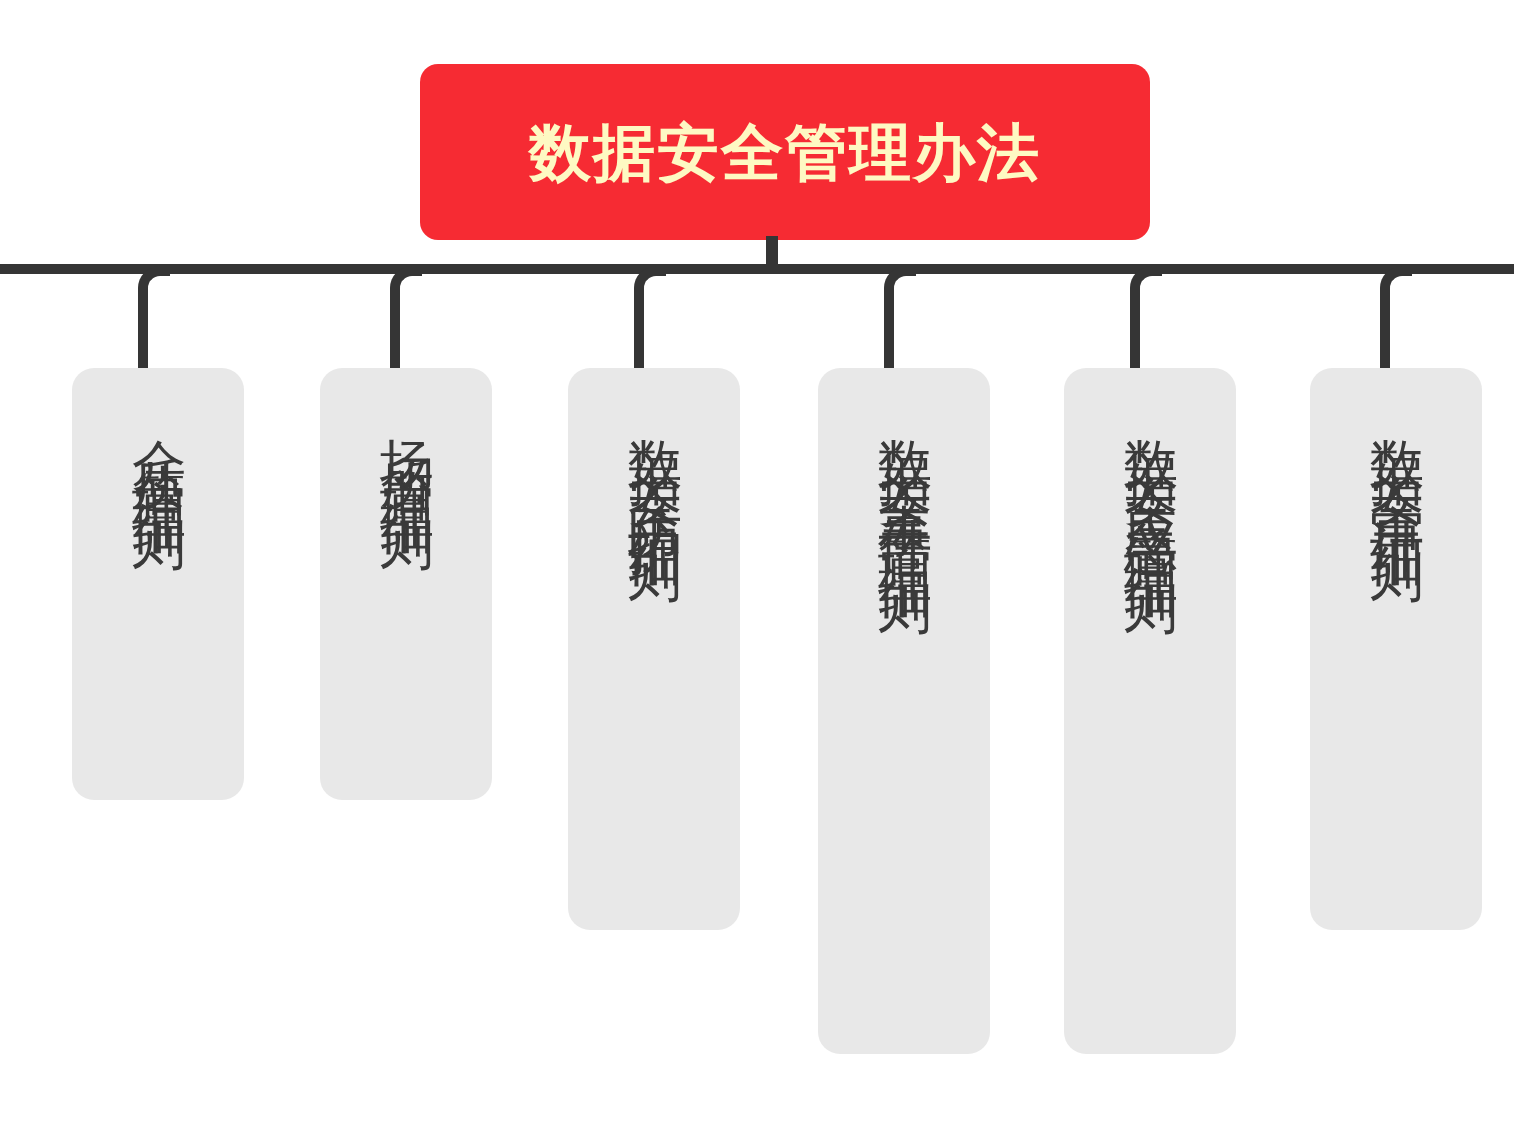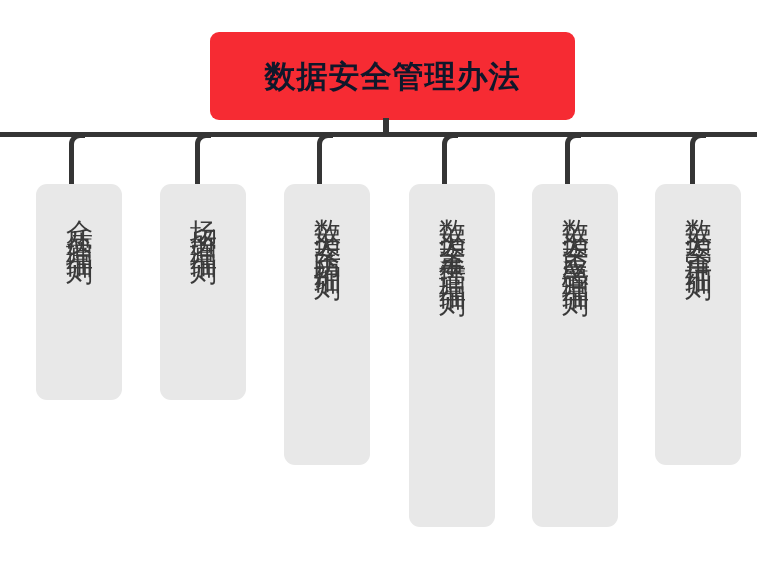--- a/index.html
+++ b/index.html
@@ -26,21 +26,21 @@
     width: 365px;
     height: 88px;
     background: #f62b33;
     border-radius: 9px;
     display: flex;
     align-items: center;
     justify-content: center;
     box-sizing: border-box;
   }
   .root-label {
-    color: #0f172a;
+    color: #fef9c3;
     font-size: 31px;
     font-weight: bold;
     letter-spacing: 1px;
     line-height: 1;
     white-space: nowrap;
   }
 
   
   .conn-root-stem {
     position: absolute;

